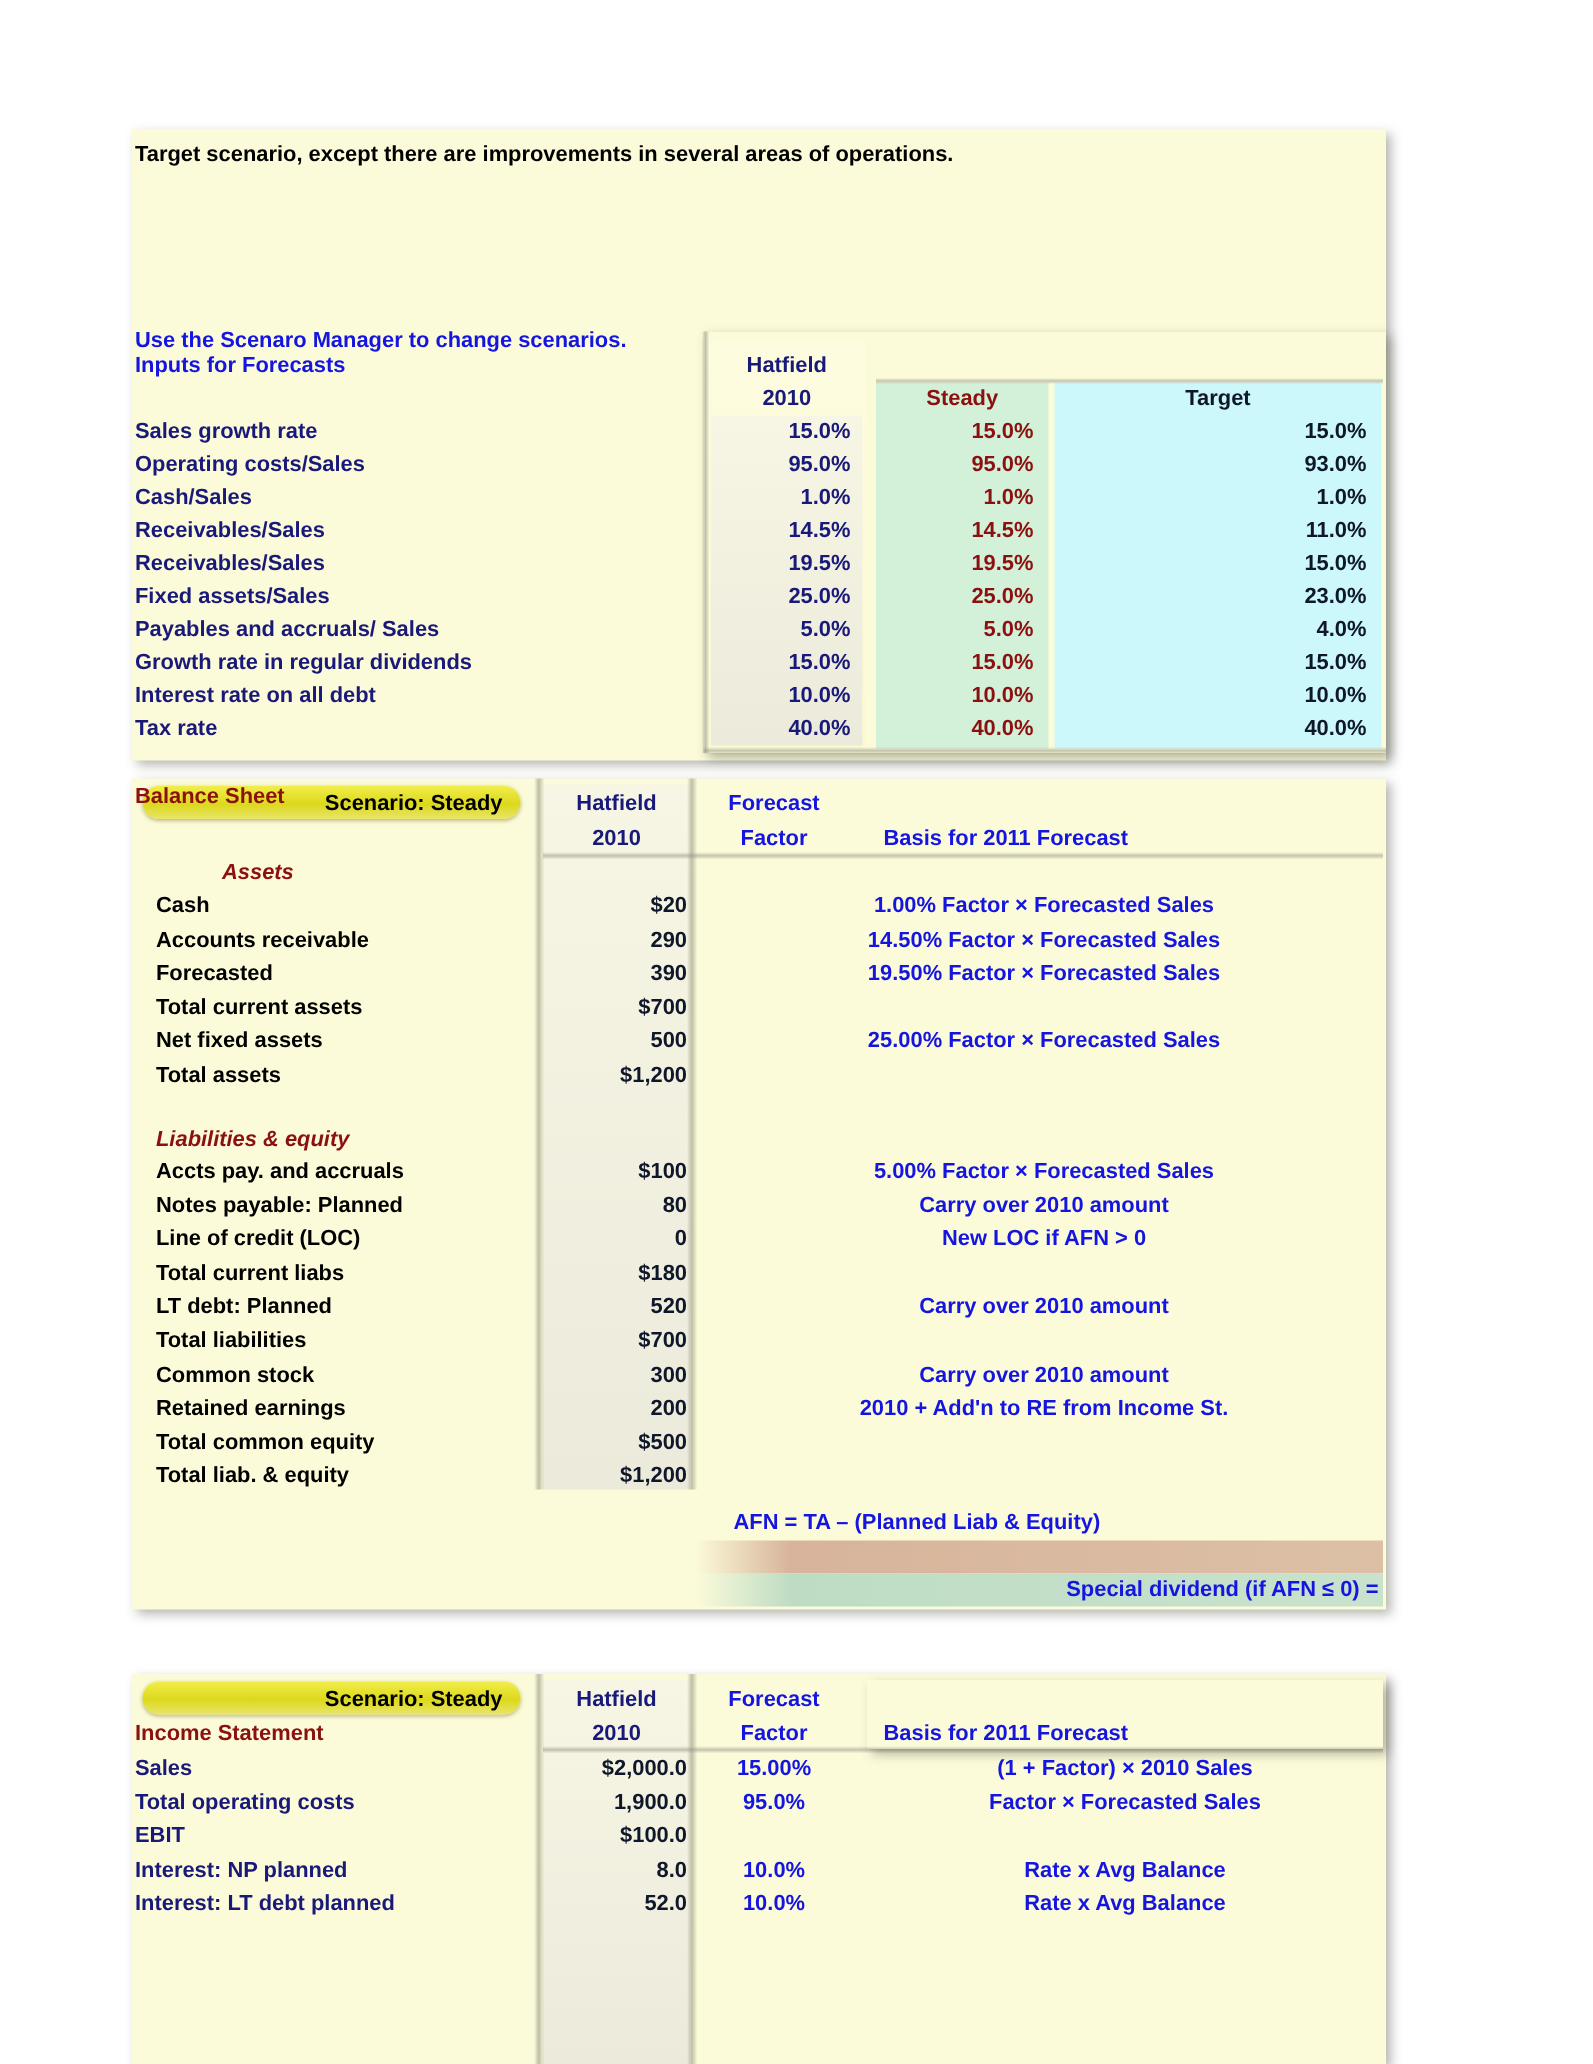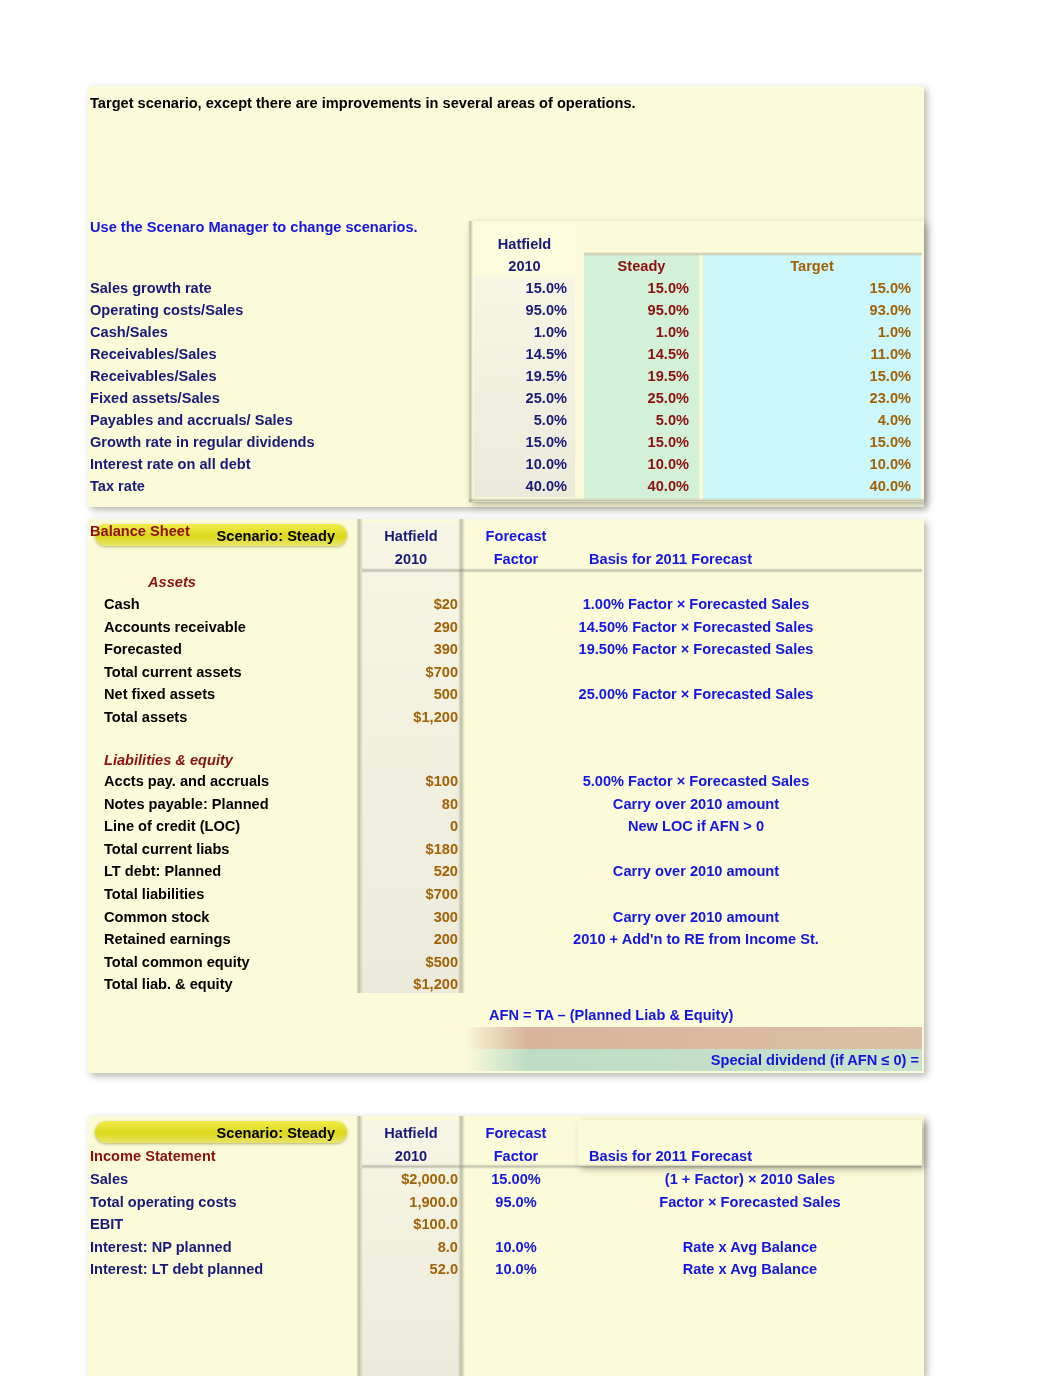--- a/index.html
+++ b/index.html
@@ -30,21 +30,21 @@
     position: absolute;
     font-size: 14.6px;
     font-weight: bold;
     line-height: 22px;
     white-space: nowrap;
   }
 
   .navy   { color: #19197a; }
   .blue   { color: #1515e0; }
   .dkred  { color: #8b1010; }
-  .dkgrn  { color: #a16207; }
+  .dkgrn  { color: #0f172a; }
   .black  { color: #000000; }
 
   .r { text-align: right; }
   .c { text-align: center; }
   .l { text-align: left; }
 
   .ital { font-style: italic; }
 
   
   .band {
@@ -97,20 +97,21 @@
   <div class="band wash-input" style="left:474px; top:277px; width:101px; height:220px;"></div>
 
   <div class="band band-steady" style="left:584px; top:255px; width:115px; height:244px;"></div>
 
   <div class="band band-target" style="left:703px; top:255px; width:218px; height:244px;"></div>
 
   <div class="vline" style="left:468px; top:221px; width:5px; height:281px;"></div>
   <div class="hline" style="left:584px; top:252px; width:338px; height:4px;"></div>
   <div class="hline" style="left:469px; top:498px; width:455px; height:5px;"></div>
 
+  <div class="cell l blue" style="left:90px; top:233px; width:380px;">Inputs for Forecasts</div>
 
   <div class="cell c navy" style="left:472px; top:233px; width:105px;">Hatfield</div>
   <div class="cell c navy" style="left:472px; top:255px; width:105px;">2010</div>
 
   <div class="cell c dkred" style="left:584px; top:255px; width:115px;">Steady</div>
   <div class="cell c dkgrn" style="left:703px; top:255px; width:218px;">Target</div>
 
   <div id="inputs-rows">
       <div class="cell l navy" style="left: 90px; top: 277px; width: 380px;">Sales growth rate</div>
       <div class="cell r navy" style="left: 462px; top: 277px; width: 105px;">15.0%</div>

